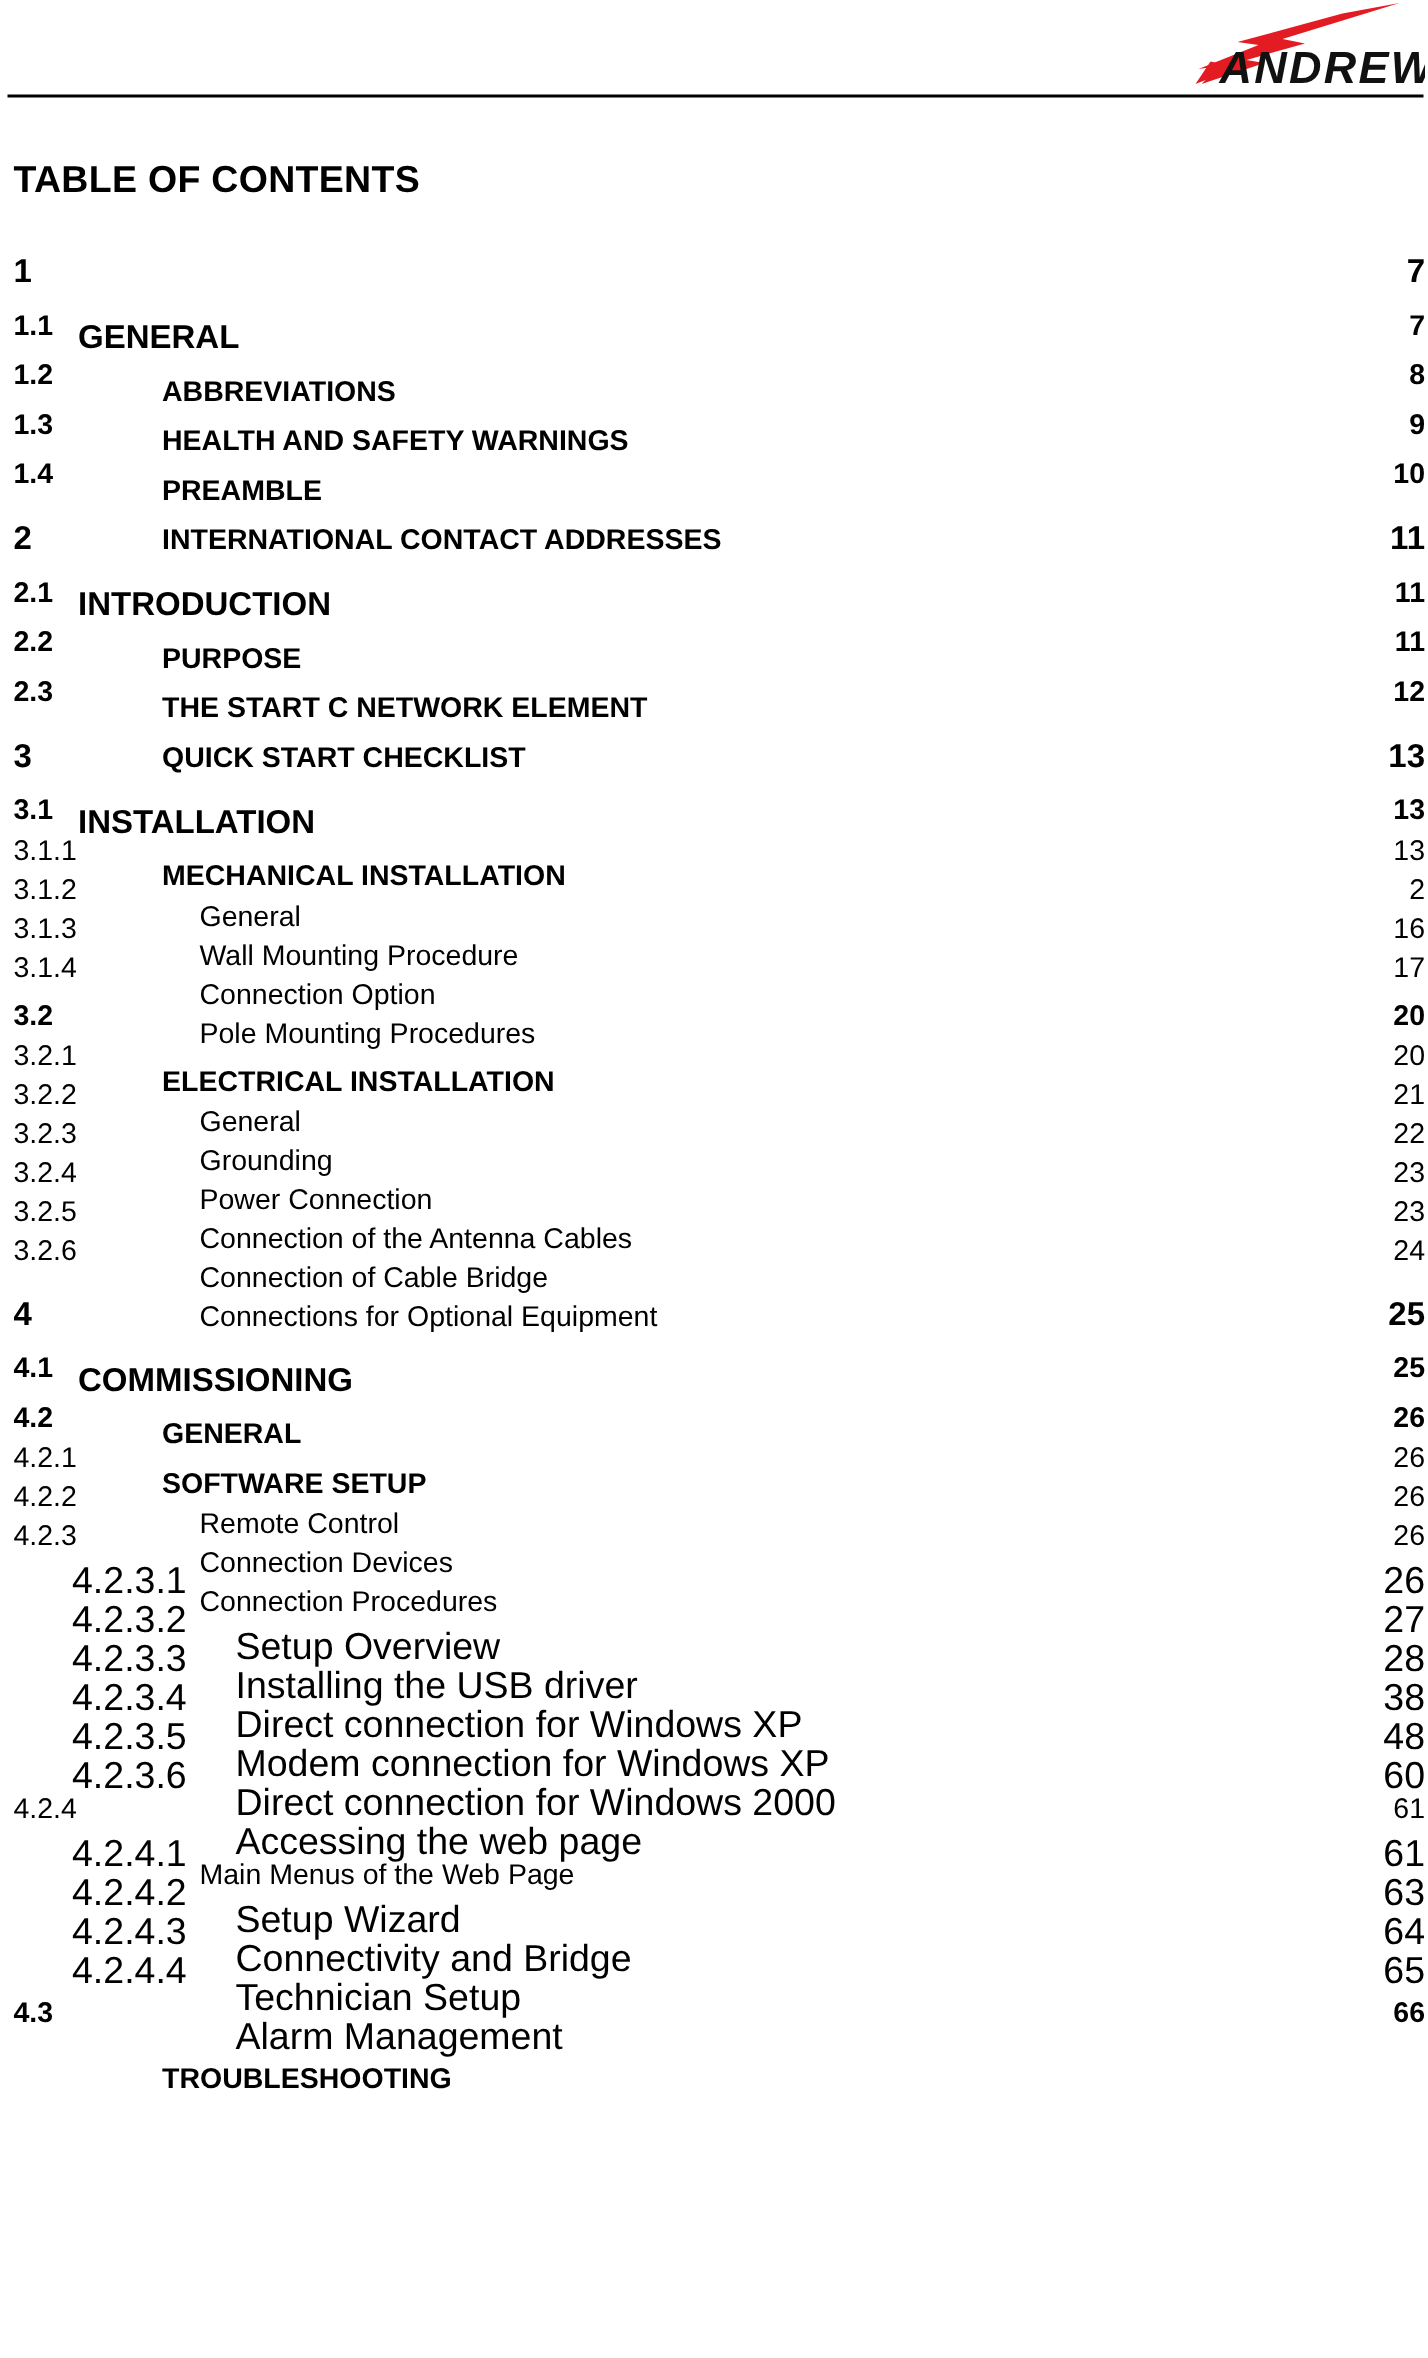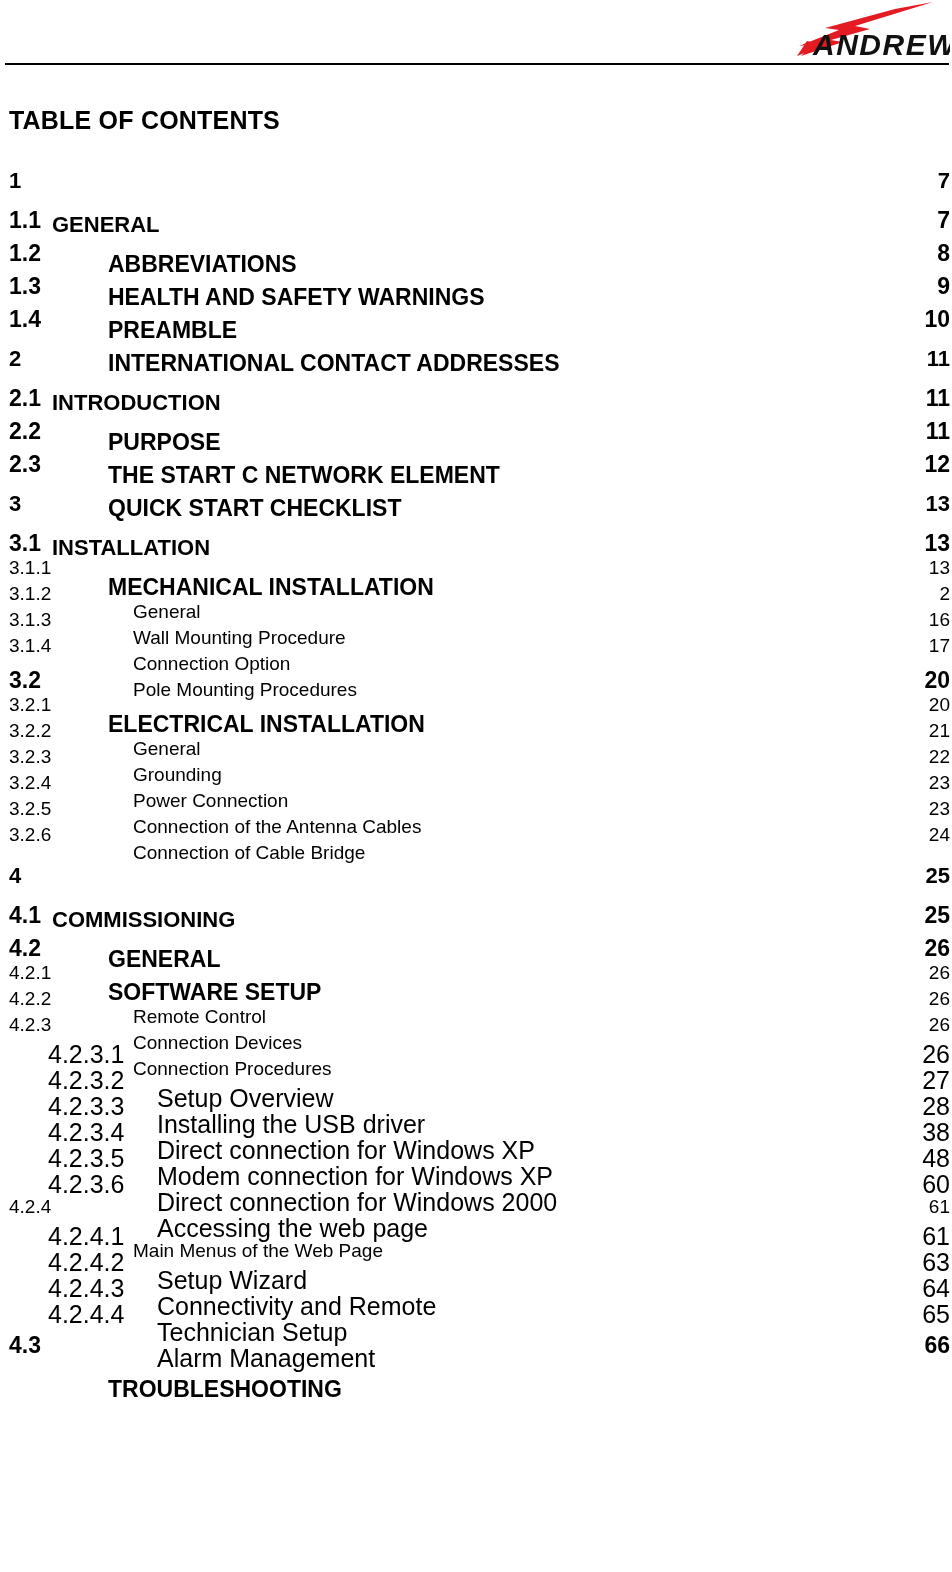--- a/index.html
+++ b/index.html
@@ -101,21 +101,21 @@
     font-weight: bold;
     margin-top: 13px;
     margin-bottom: 9px;
   }
   .lvl1 .num  { left: 9px; }
   .lvl1 .label{ left: 52px; }
 
   
   .lvl2 {
     height: 27px;
-    font-size: 23px;
+    font-size: 19px;
     font-weight: bold;
     margin-top: 6px;
     margin-bottom: 0px;
   }
   .lvl2 .num  { left: 9px; }
   .lvl2 .label{ left: 108px; }
 
   
   .lvl3 {
     height: 26px;
@@ -303,20 +303,21 @@
         <span class="label">Connection of the Antenna Cables</span>
         <span class="pg">23</span>
       </div>
       <div class="toc-entry lvl3">
         <span class="num">3.2.5</span>
         <span class="label">Connection of Cable Bridge</span>
         <span class="pg">23</span>
       </div>
       <div class="toc-entry lvl3">
         <span class="num">3.2.6</span>
+        <span class="label">Connections for Optional Equipment</span>
         <span class="pg">24</span>
       </div>
       <div class="toc-entry lvl1">
         <span class="num">4</span>
         <span class="label">COMMISSIONING</span>
         <span class="pg">25</span>
       </div>
       <div class="toc-entry lvl2">
         <span class="num">4.1</span>
         <span class="label">GENERAL</span>
@@ -377,21 +378,21 @@
         <span class="label">Main Menus of the Web Page</span>
         <span class="pg">61</span>
       </div>
       <div class="toc-entry lvl4">
         <span class="num">4.2.4.1</span>
         <span class="label">Setup Wizard</span>
         <span class="pg">61</span>
       </div>
       <div class="toc-entry lvl4">
         <span class="num">4.2.4.2</span>
-        <span class="label">Connectivity and Remote</span>
+        <span class="label">Connectivity and Bridge</span>
         <span class="pg">63</span>
       </div>
       <div class="toc-entry lvl4">
         <span class="num">4.2.4.3</span>
         <span class="label">Technician Setup</span>
         <span class="pg">64</span>
       </div>
       <div class="toc-entry lvl4">
         <span class="num">4.2.4.4</span>
         <span class="label">Alarm Management</span>

